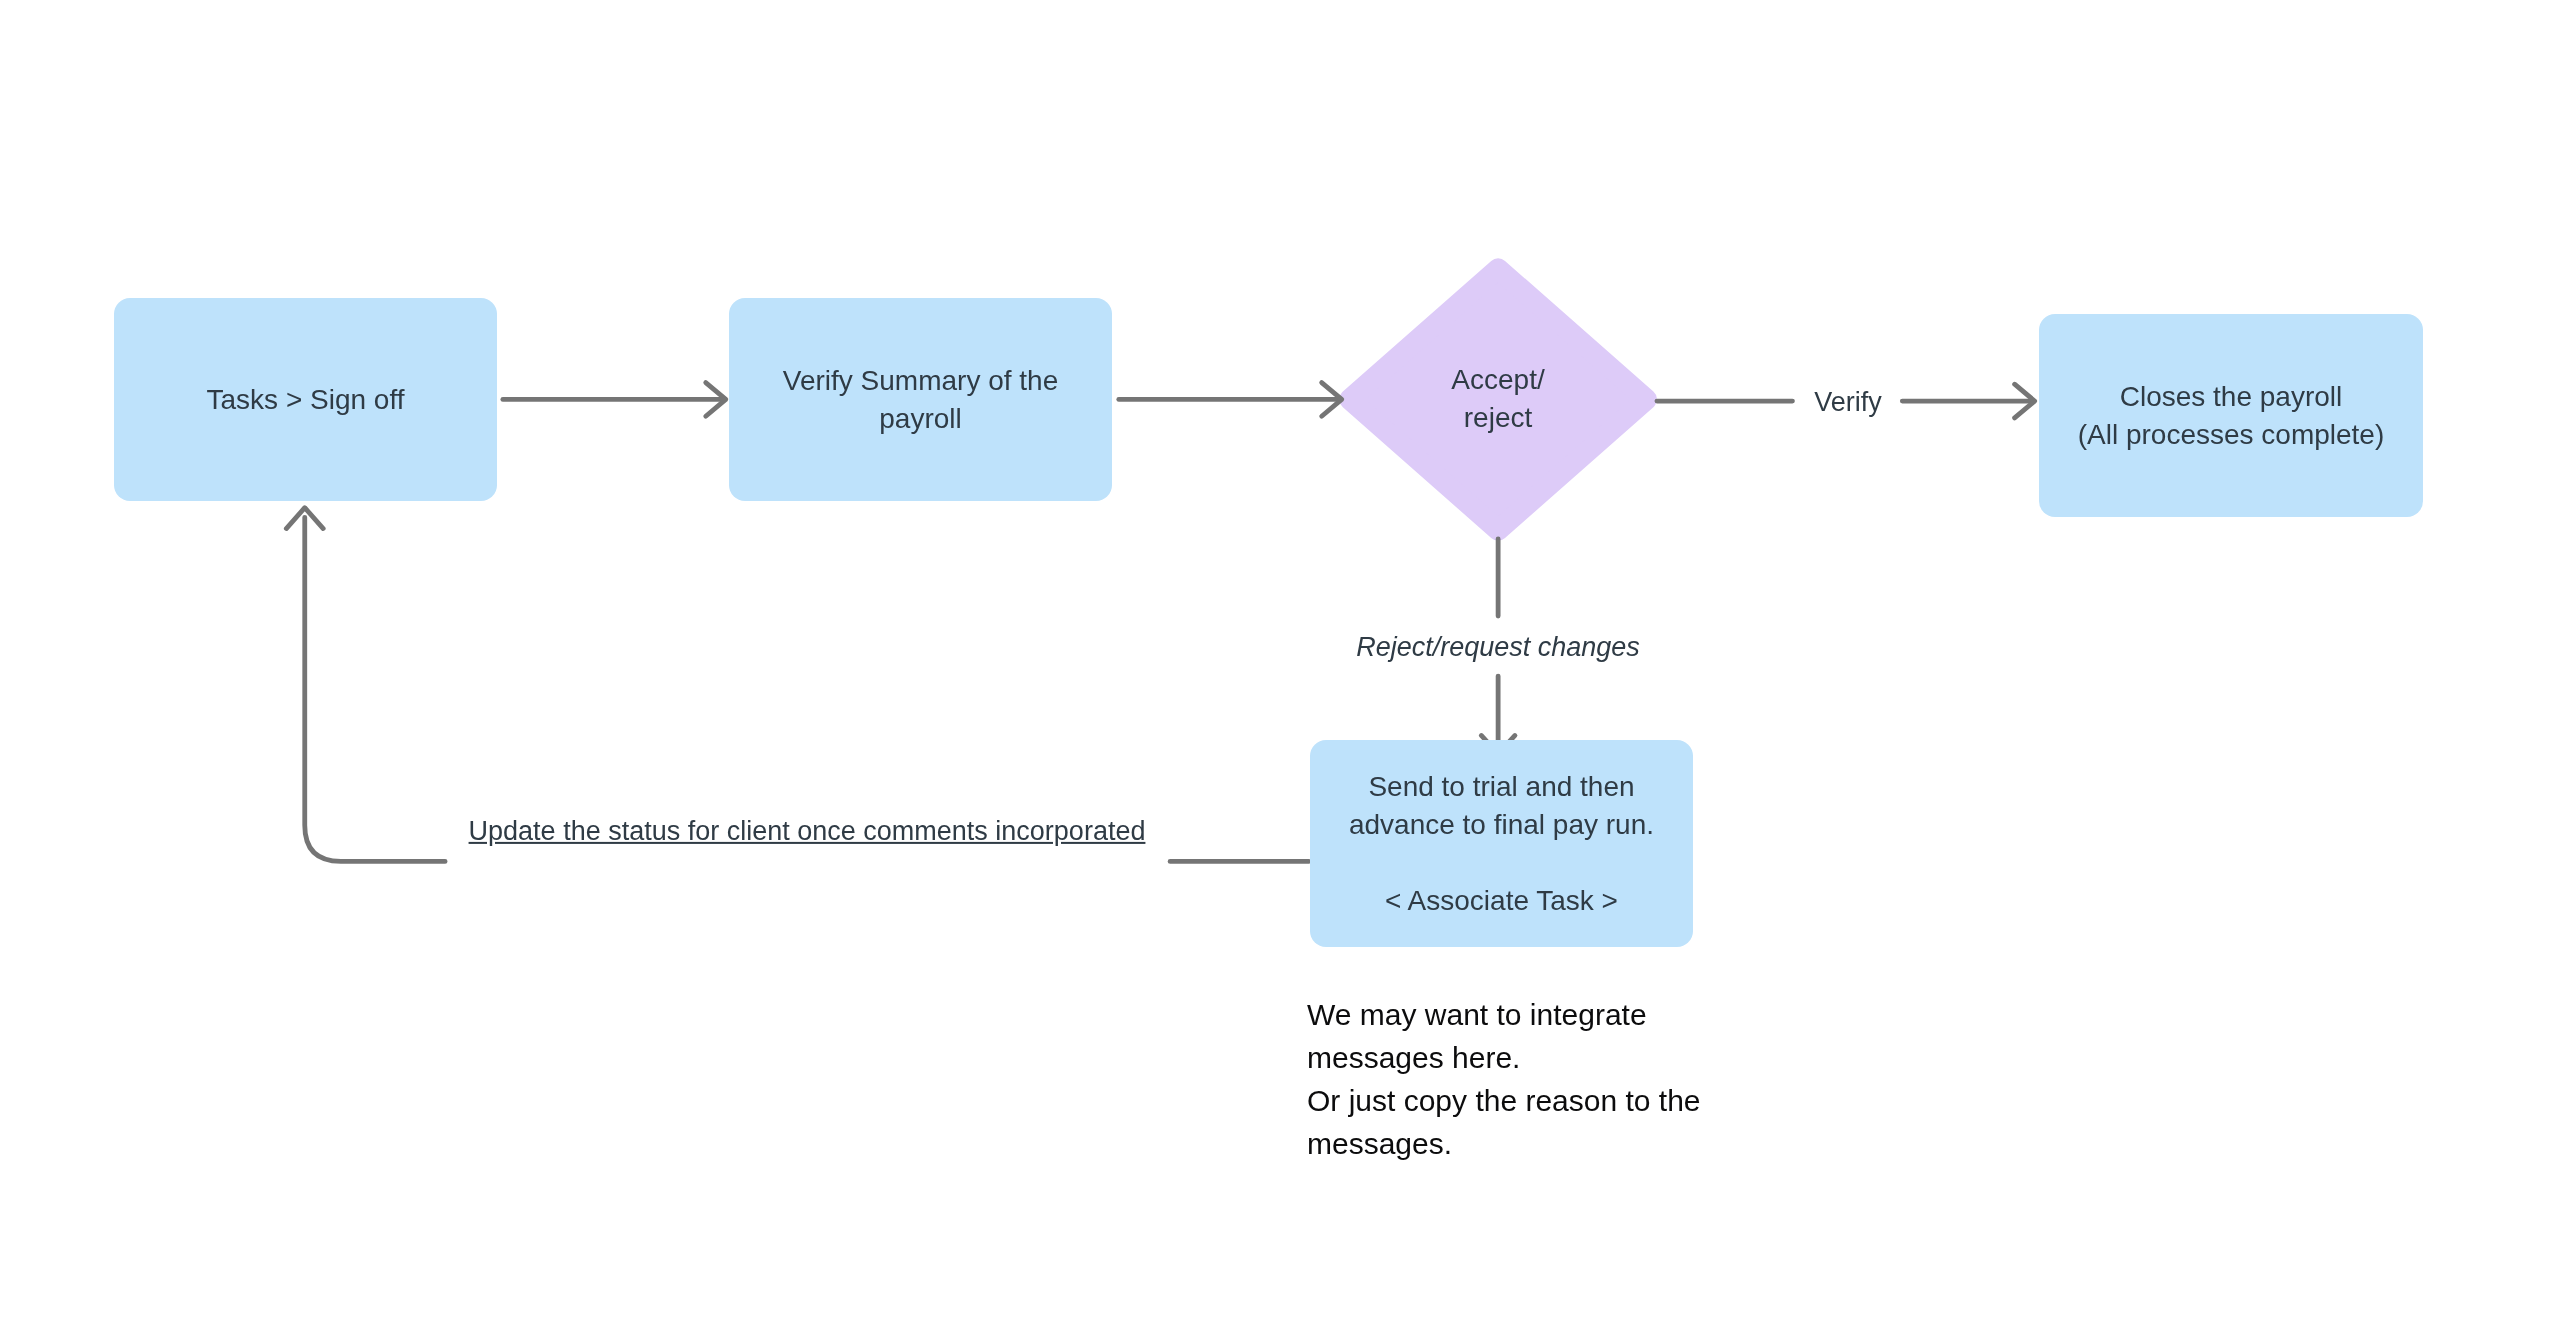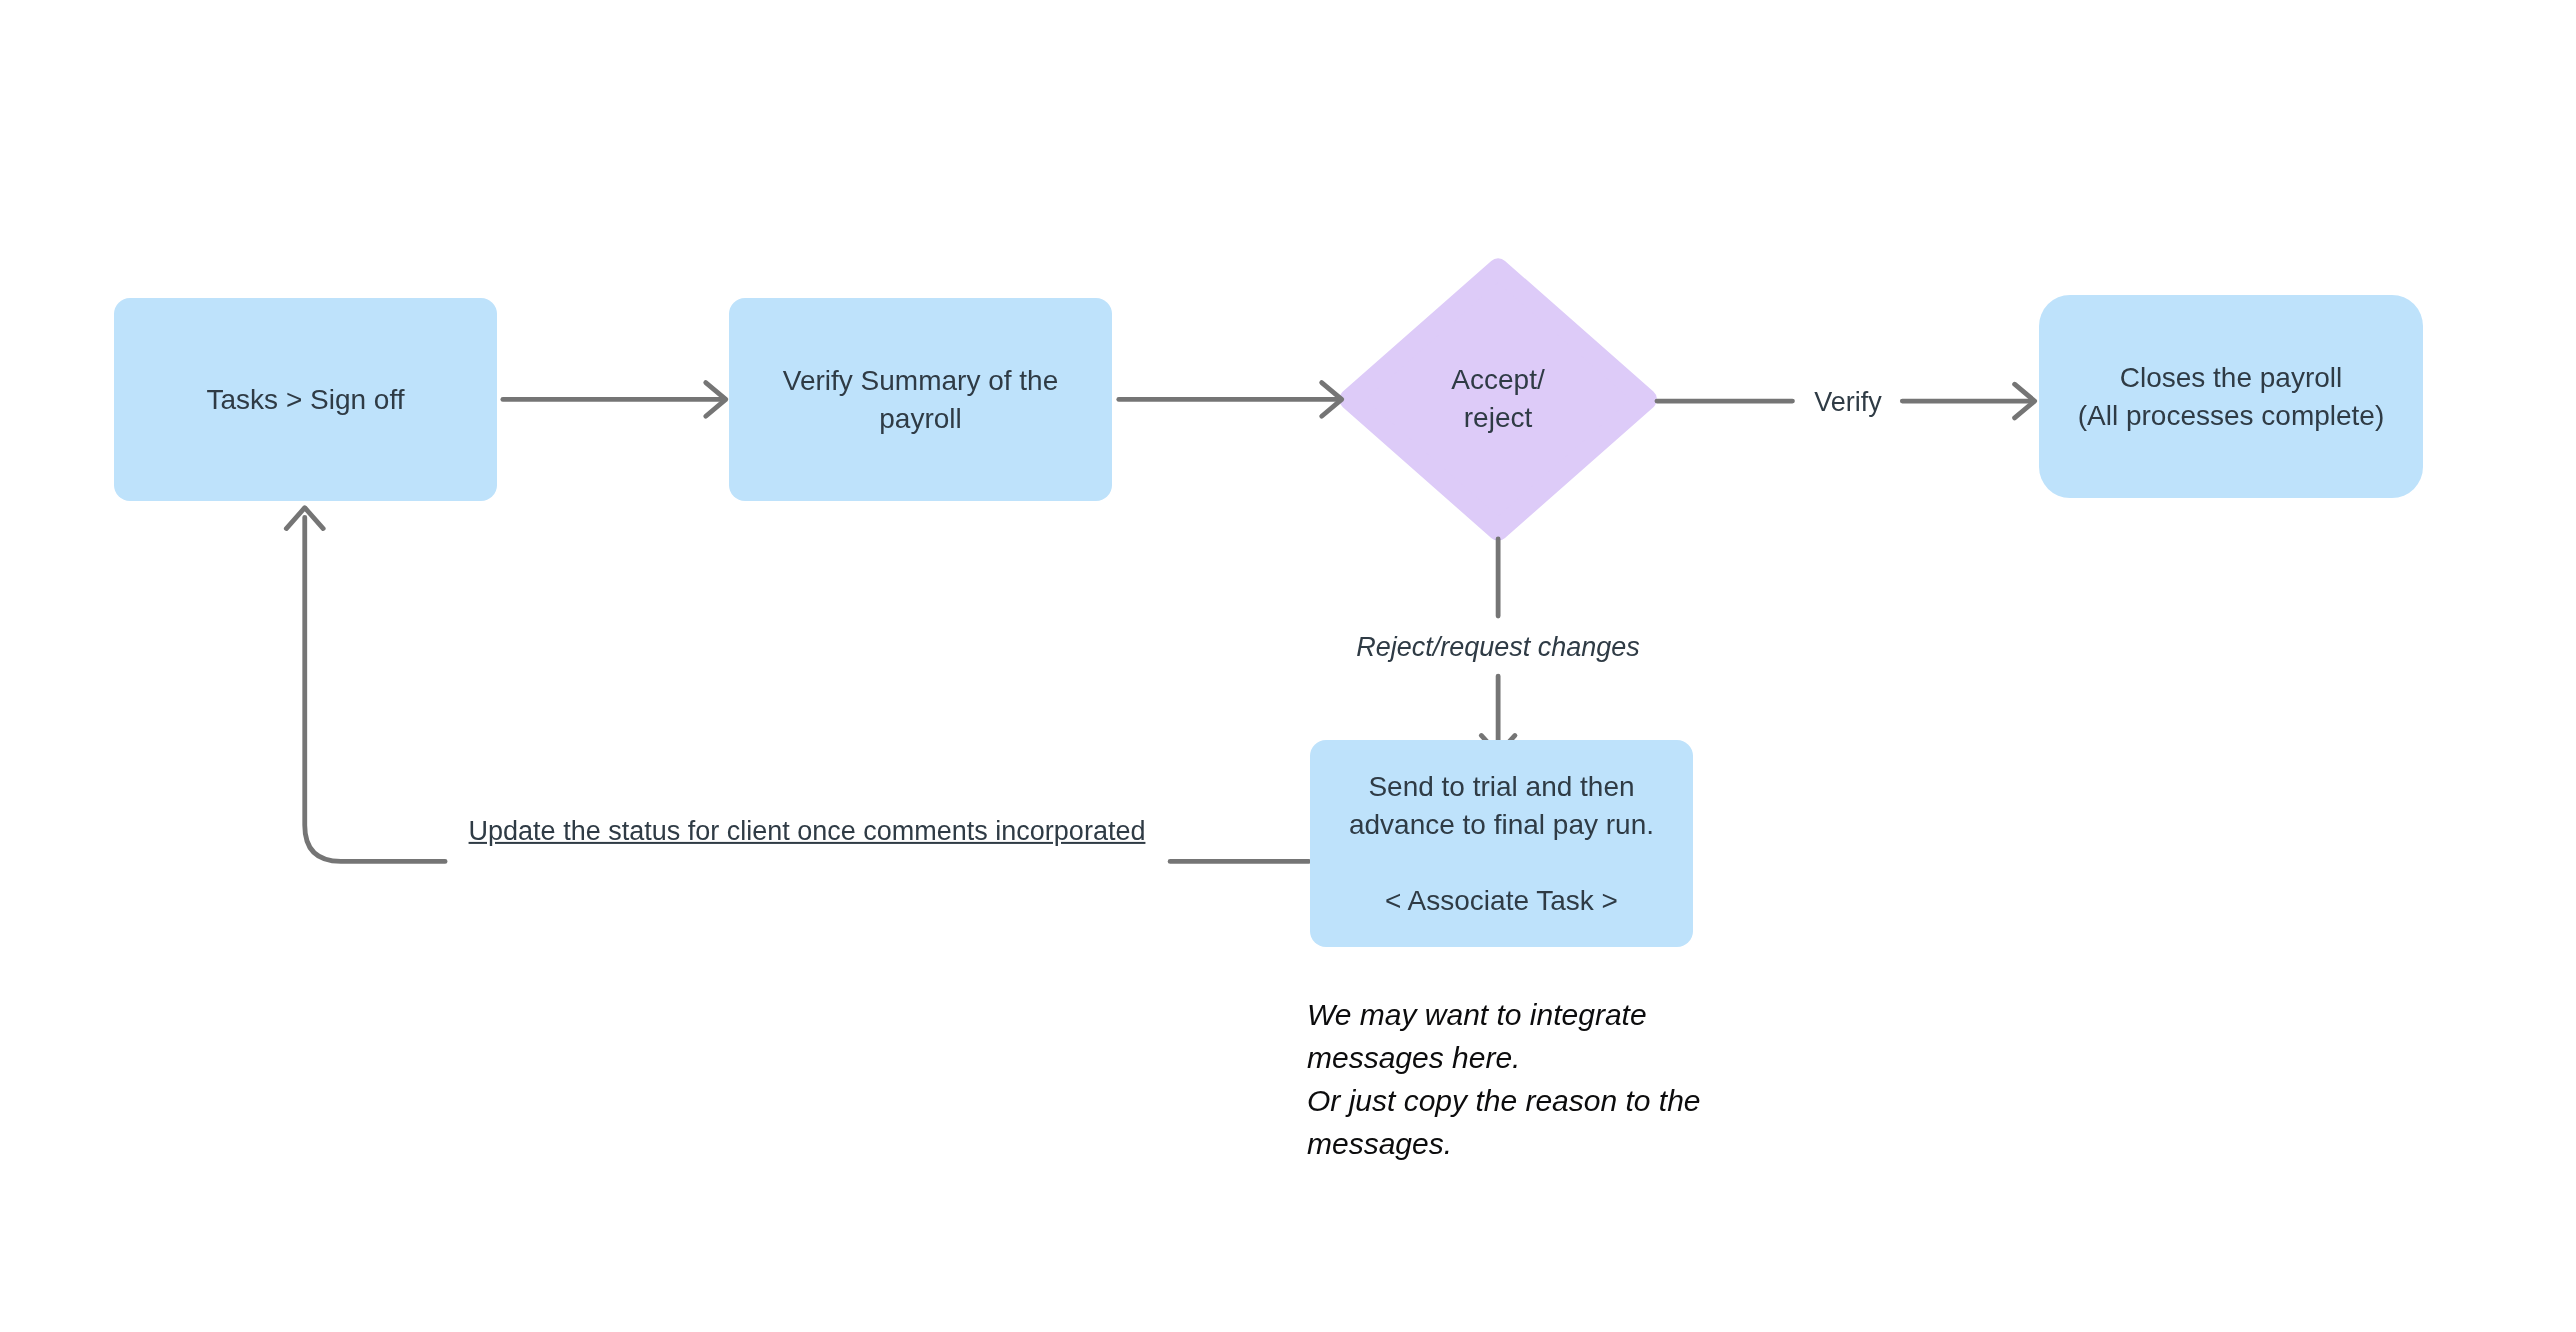--- a/index.html
+++ b/index.html
@@ -17,40 +17,40 @@
     display:flex; align-items:center; justify-content:center;
     text-align:center;
     border-radius:16px;
     color:#2f3b45;
     font-size:28px; line-height:38px;
     white-space:pre-line;
   }
   .node-blue { background:#bee2fb; }
   .node-tasks   { left:114px;  top:298px; width:383px; height:203px; }
   .node-verify  { left:729px;  top:298px; width:383px; height:203px; }
-  .node-closes  { left:2039px; top:295px; width:384px; height:203px;border-radius:31px; }
+  .node-closes  { left:2039px; top:314px; width:384px; height:203px; }
   .node-send    { left:1310px; top:740px; width:383px; height:207px; }
   .diamond-label {
     position:absolute; left:1498px; top:399px;
     transform:translate(-50%,-50%);
     text-align:center; color:#2f3b45;
     font-size:28px; line-height:38px; white-space:pre-line;
   }
   .edge-label {
     position:absolute; transform:translate(-50%,-50%);
     background:#ffffff; padding:1.6px 8px;
     color:#2f3b45; font-size:27px; white-space:nowrap;
   }
   .label-accept { left:1848px; top:402px; }
   .label-reject { left:1498px; top:647px;font-style:italic; }
   .label-update { left:807px; top:831px;text-decoration:underline; }
   .note {
     position:absolute; left:1307px; top:993px;
     color:#0c0c0d; font-size:30px; line-height:43px;
-    white-space:pre-line; text-align:left;font-style:italic;
+    white-space:pre-line; text-align:left;
   }
 </style>
 </head>
 <body>
 
 <div class="canvas">
 
   <svg class="edges-svg" viewBox="0 0 3212 1662">
 
     <polygon points="1683,498 1868,335 2053,498 1868,661" fill="#ddcbf8" stroke="#ddcbf8" stroke-width="26" stroke-linejoin="round"></polygon>

